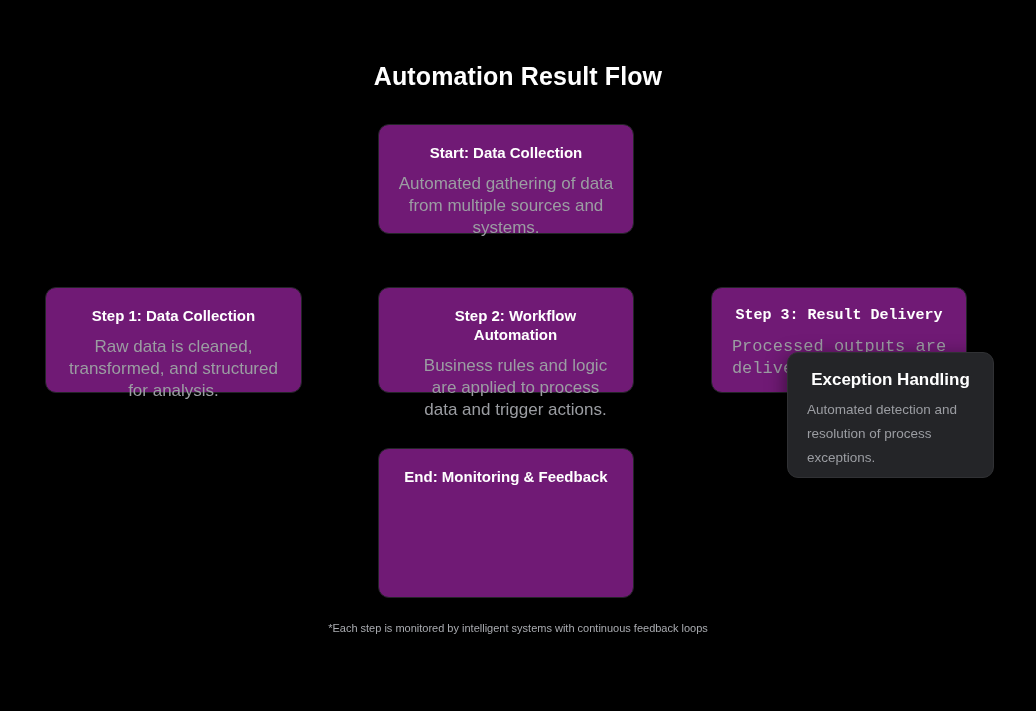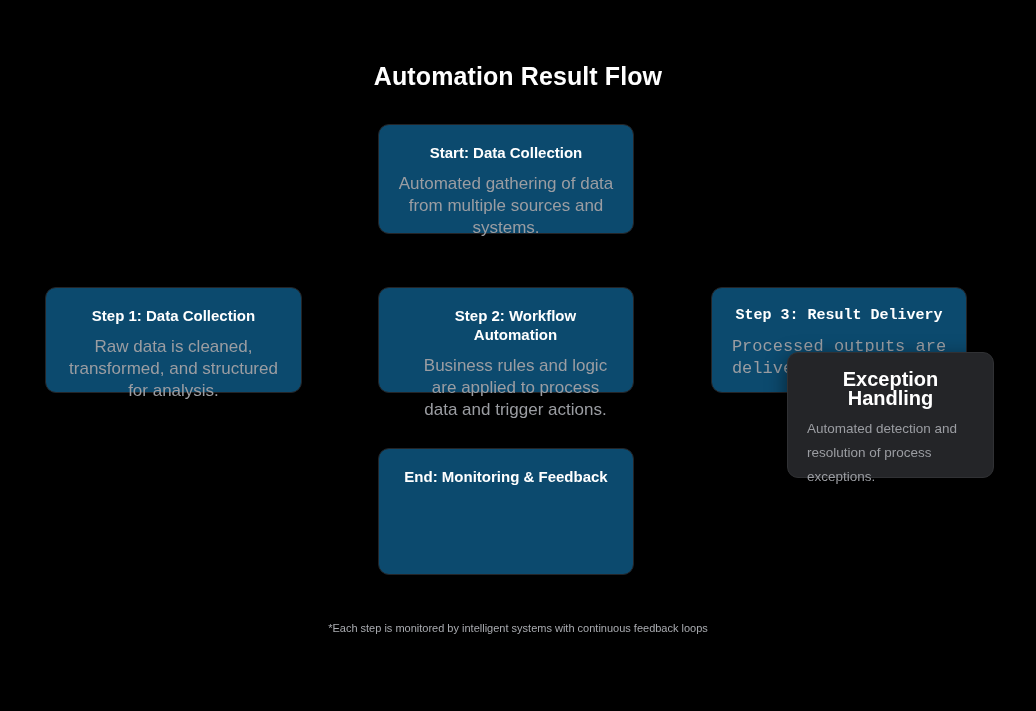--- a/index.html
+++ b/index.html
@@ -29,21 +29,21 @@
     width: 1036px;
     text-align: center;
     font-size: 25px;
     font-weight: bold;
     color: #ffffff;
     letter-spacing: 0.1px;
   }
 
   .node {
     position: absolute;
-    background: #0c4a6e;
+    background: #701a75;
     border: 1px solid #232427;
     border-radius: 11px;
     box-sizing: border-box;
     padding: 18px 19px 16px 19px;
   }
 
   .node-title {
     font-size: 15px;
     font-weight: bold;
     color: #ffffff;
@@ -83,40 +83,40 @@
     left: 711px;
     top: 287px;
     width: 256px;
     height: 106px;
     font-family: Liberation Mono, monospace;
   }
   #node-end {
     left: 378px;
     top: 448px;
     width: 256px;
-    height: 127px;
+    height: 150px;
   }
 
   
   .tooltip {
     position: absolute;
     left: 787px;
     top: 352px;
     width: 207px;
     height: 126px;
     background: #242528;
     border: 1px solid #303134;
     border-radius: 11px;
     box-sizing: border-box;
     padding: 17px 19px 16px 19px;
     box-shadow: 0 6px 20px rgba(0, 0, 0, 0.55);
     z-index: 20;
   }
   .tooltip-title {
-    font-size: 20px;
+    font-size: 17px;
     font-weight: bold;
     color: #ffffff;
     text-align: center;
     line-height: 19px;
     margin-bottom: 9px;
   }
   .tooltip-desc {
     font-size: 13.5px;
     color: #9b9da2;
     line-height: 24px;

